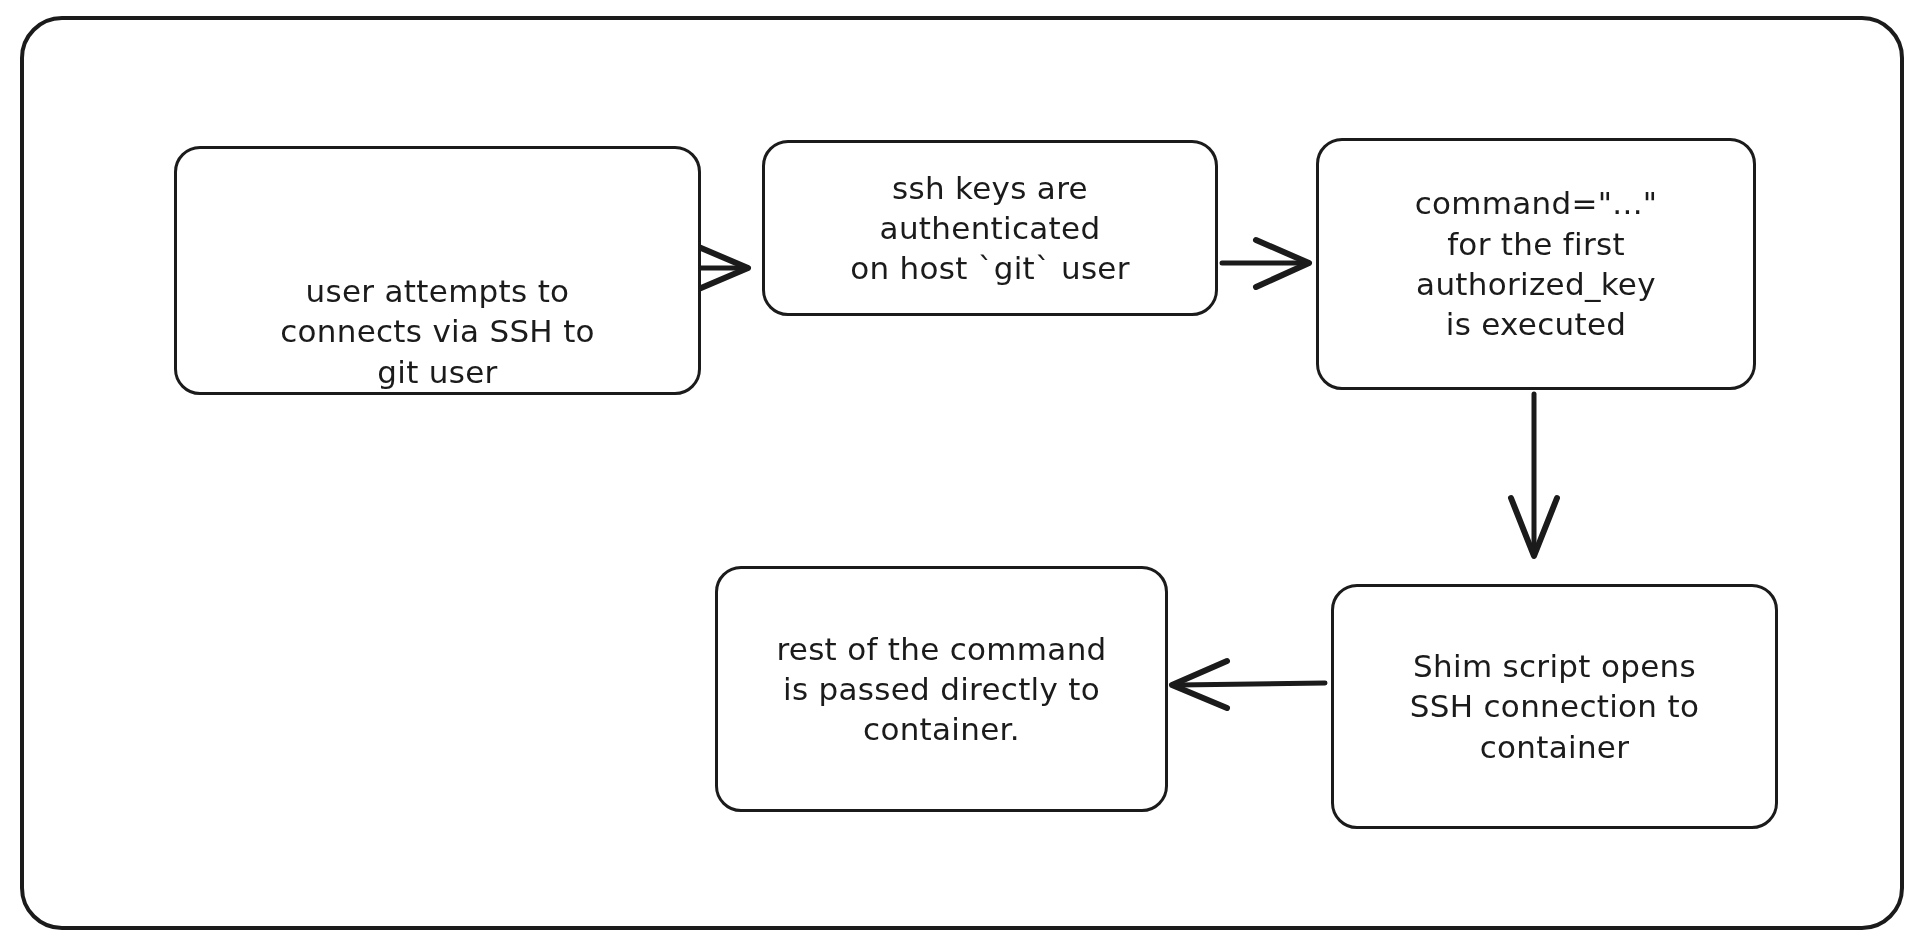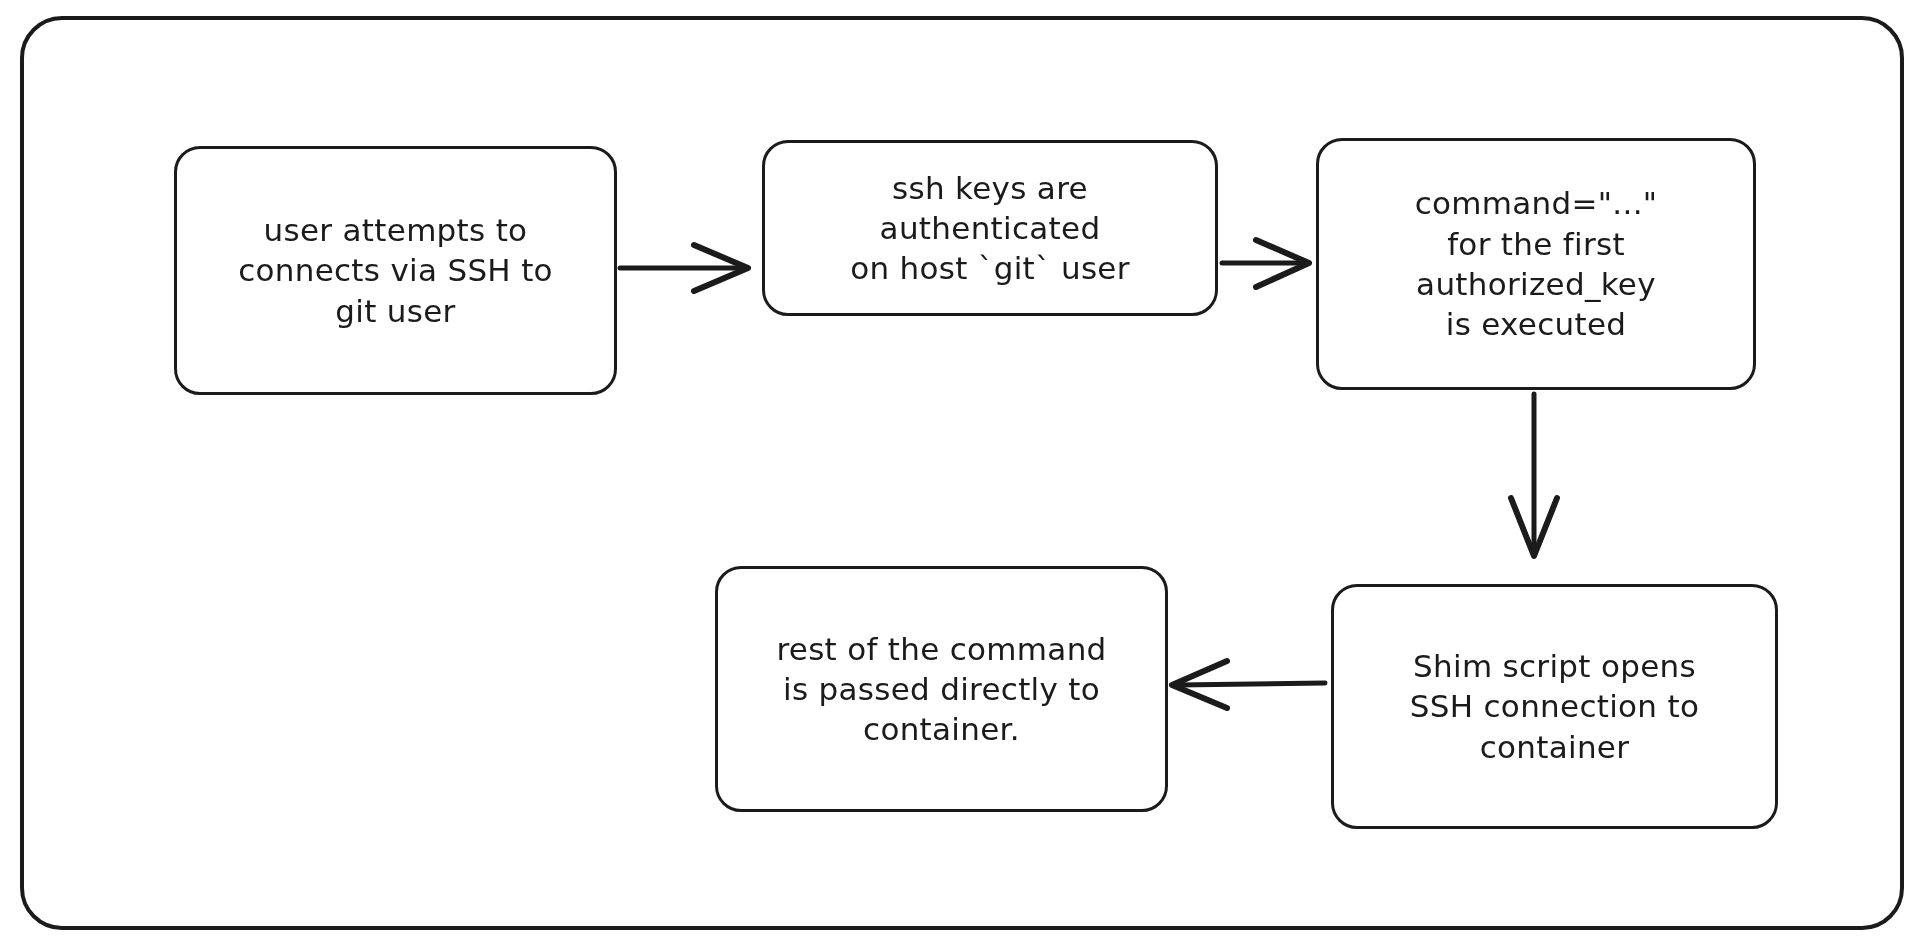--- a/index.html
+++ b/index.html
@@ -49,21 +49,21 @@
     left: 20px;
     top: 16px;
     width: 1884px;
     height: 914px;
     box-sizing: border-box;
     border: 4px solid #1b1b1b;
     border-radius: 42px;
     background: transparent;
   }
   
-  #node-user      { left: 174px;  top: 146px; width: 443px; height: 249px; }
+  #node-user      { left: 174px;  top: 146px; width: 527px; height: 249px; align-items: flex-end; }
   #node-keys      { left: 762px;  top: 140px; width: 456px; height: 176px; }
   #node-command   { left: 1316px; top: 138px; width: 440px; height: 252px; }
   #node-shim      { left: 1331px; top: 565px; width: 447px; height: 245px; margin-top: 19px; }
   #node-rest      { left: 715px;  top: 566px; width: 453px; height: 246px; justify-content: center; }
 </style>
 </head>
 <body>
 
 <div id="canvas">
 

